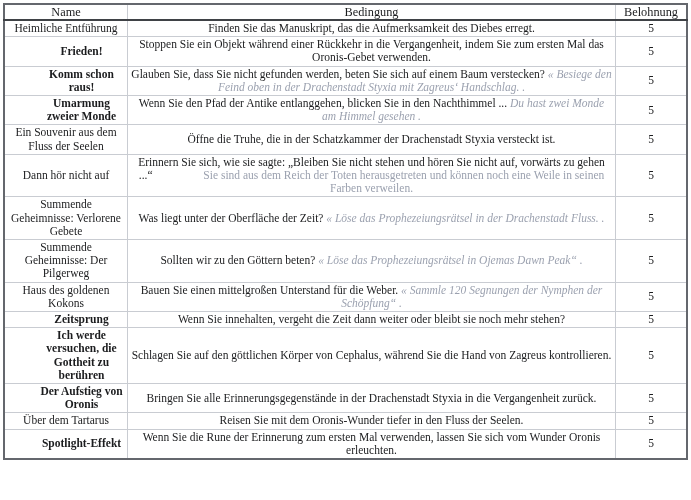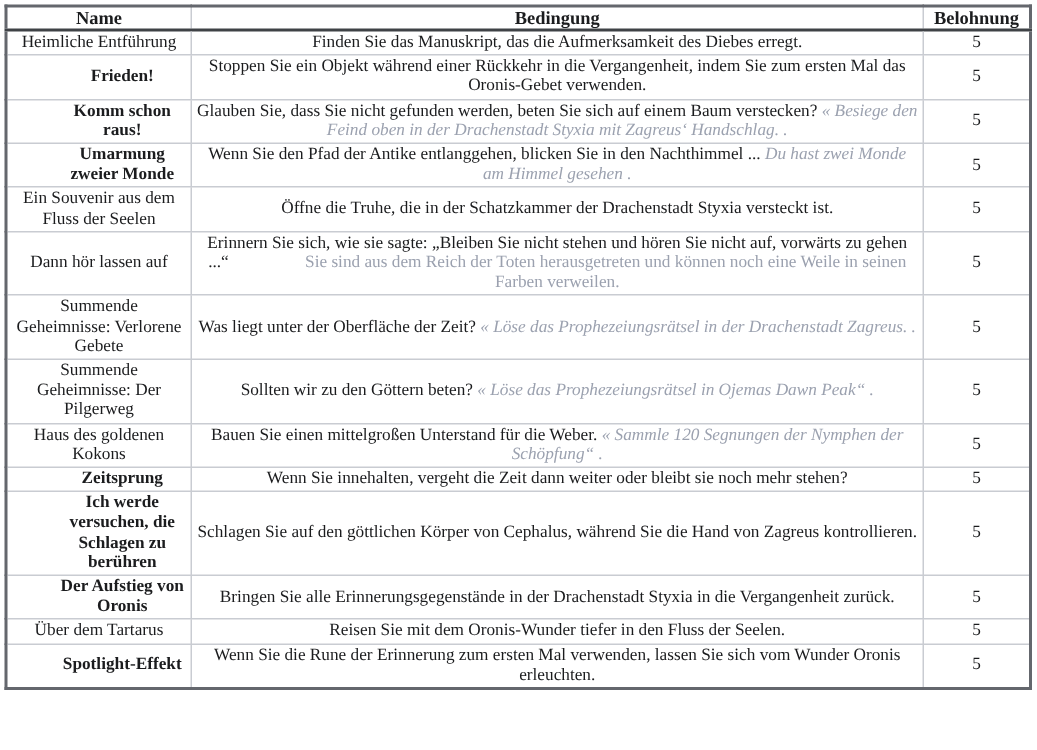--- a/index.html
+++ b/index.html
@@ -25,21 +25,21 @@
     vertical-align: middle;
     padding: 1px 3px;
     font-size: 11.5px;
     line-height: 13.2px;
     color: #1b1c1e;
     word-wrap: break-word;
   }
   th {
     font-size: 12.3px;
     line-height: 14px;
-    font-weight: bold;
+    font-weight: normal;
     border-bottom: 2px solid #3f4246;
     padding: 0 2px;
   }
   .col-name  { width: 118px; }
   .col-reward{ width: 66px; }
   td.bold { font-weight: bold; padding-left: 34px; }
   .seg-normal { color: #1b1c1e; }
   .seg-italic { color: #9ba1af; font-style: italic; }
   .seg-gray   { color: #9ba1af; margin-left: 48px; }
 </style>
@@ -74,46 +74,46 @@
         <td class="col-name bold">Umarmung zweier Monde</td>
         <td class="col-cond"><span class="seg-normal">Wenn Sie den Pfad der Antike entlanggehen, blicken Sie in den Nachthimmel ... </span><span class="seg-italic">Du hast zwei Monde am Himmel gesehen .</span></td>
         <td class="col-reward">5</td>
       </tr>
       <tr>
         <td class="col-name">Ein Souvenir aus dem Fluss der Seelen</td>
         <td class="col-cond"><span class="seg-normal">Öffne die Truhe, die in der Schatzkammer der Drachenstadt Styxia versteckt ist.</span></td>
         <td class="col-reward">5</td>
       </tr>
       <tr>
-        <td class="col-name">Dann hör lassen auf</td>
+        <td class="col-name">Dann hör nicht auf</td>
         <td class="col-cond"><span class="seg-normal">Erinnern Sie sich, wie sie sagte: „Bleiben Sie nicht stehen und hören Sie nicht auf, vorwärts zu gehen ...“ </span><span class="seg-gray">Sie sind aus dem Reich der Toten herausgetreten und können noch eine Weile in seinen Farben verweilen.</span></td>
         <td class="col-reward">5</td>
       </tr>
       <tr>
         <td class="col-name">Summende Geheimnisse: Verlorene Gebete</td>
-        <td class="col-cond"><span class="seg-normal">Was liegt unter der Oberfläche der Zeit? </span><span class="seg-italic">« Löse das Prophezeiungsrätsel in der Drachenstadt Zagreus. .</span></td>
+        <td class="col-cond"><span class="seg-normal">Was liegt unter der Oberfläche der Zeit? </span><span class="seg-italic">« Löse das Prophezeiungsrätsel in der Drachenstadt Fluss. .</span></td>
         <td class="col-reward">5</td>
       </tr>
       <tr>
         <td class="col-name">Summende Geheimnisse: Der Pilgerweg</td>
         <td class="col-cond"><span class="seg-normal">Sollten wir zu den Göttern beten? </span><span class="seg-italic">« Löse das Prophezeiungsrätsel in Ojemas Dawn Peak“ .</span></td>
         <td class="col-reward">5</td>
       </tr>
       <tr>
         <td class="col-name">Haus des goldenen Kokons</td>
         <td class="col-cond"><span class="seg-normal">Bauen Sie einen mittelgroßen Unterstand für die Weber. </span><span class="seg-italic">« Sammle 120 Segnungen der Nymphen der Schöpfung“ .</span></td>
         <td class="col-reward">5</td>
       </tr>
       <tr>
         <td class="col-name bold">Zeitsprung</td>
         <td class="col-cond"><span class="seg-normal">Wenn Sie innehalten, vergeht die Zeit dann weiter oder bleibt sie noch mehr stehen?</span></td>
         <td class="col-reward">5</td>
       </tr>
       <tr>
-        <td class="col-name bold">Ich werde versuchen, die Schlagen zu berühren</td>
+        <td class="col-name bold">Ich werde versuchen, die Gottheit zu berühren</td>
         <td class="col-cond"><span class="seg-normal">Schlagen Sie auf den göttlichen Körper von Cephalus, während Sie die Hand von Zagreus kontrollieren.</span></td>
         <td class="col-reward">5</td>
       </tr>
       <tr>
         <td class="col-name bold">Der Aufstieg von Oronis</td>
         <td class="col-cond"><span class="seg-normal">Bringen Sie alle Erinnerungsgegenstände in der Drachenstadt Styxia in die Vergangenheit zurück.</span></td>
         <td class="col-reward">5</td>
       </tr>
       <tr>
         <td class="col-name">Über dem Tartarus</td>

